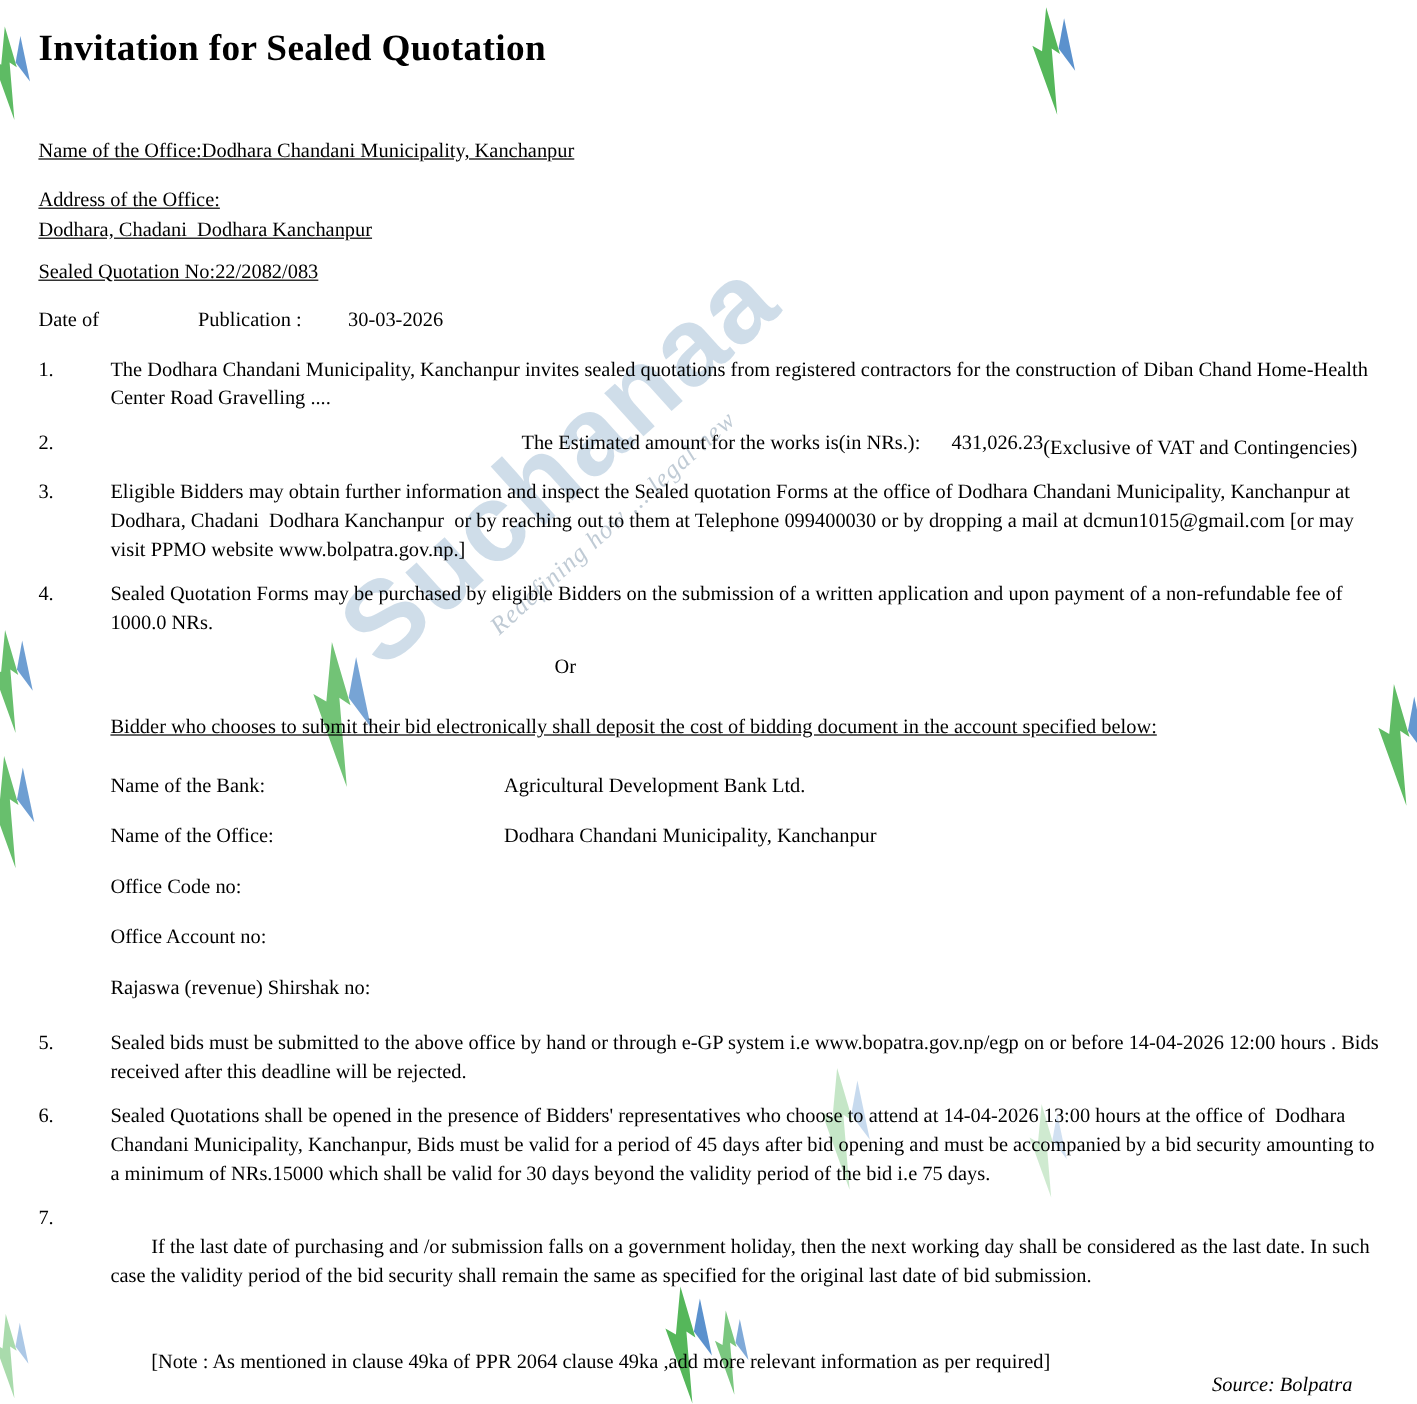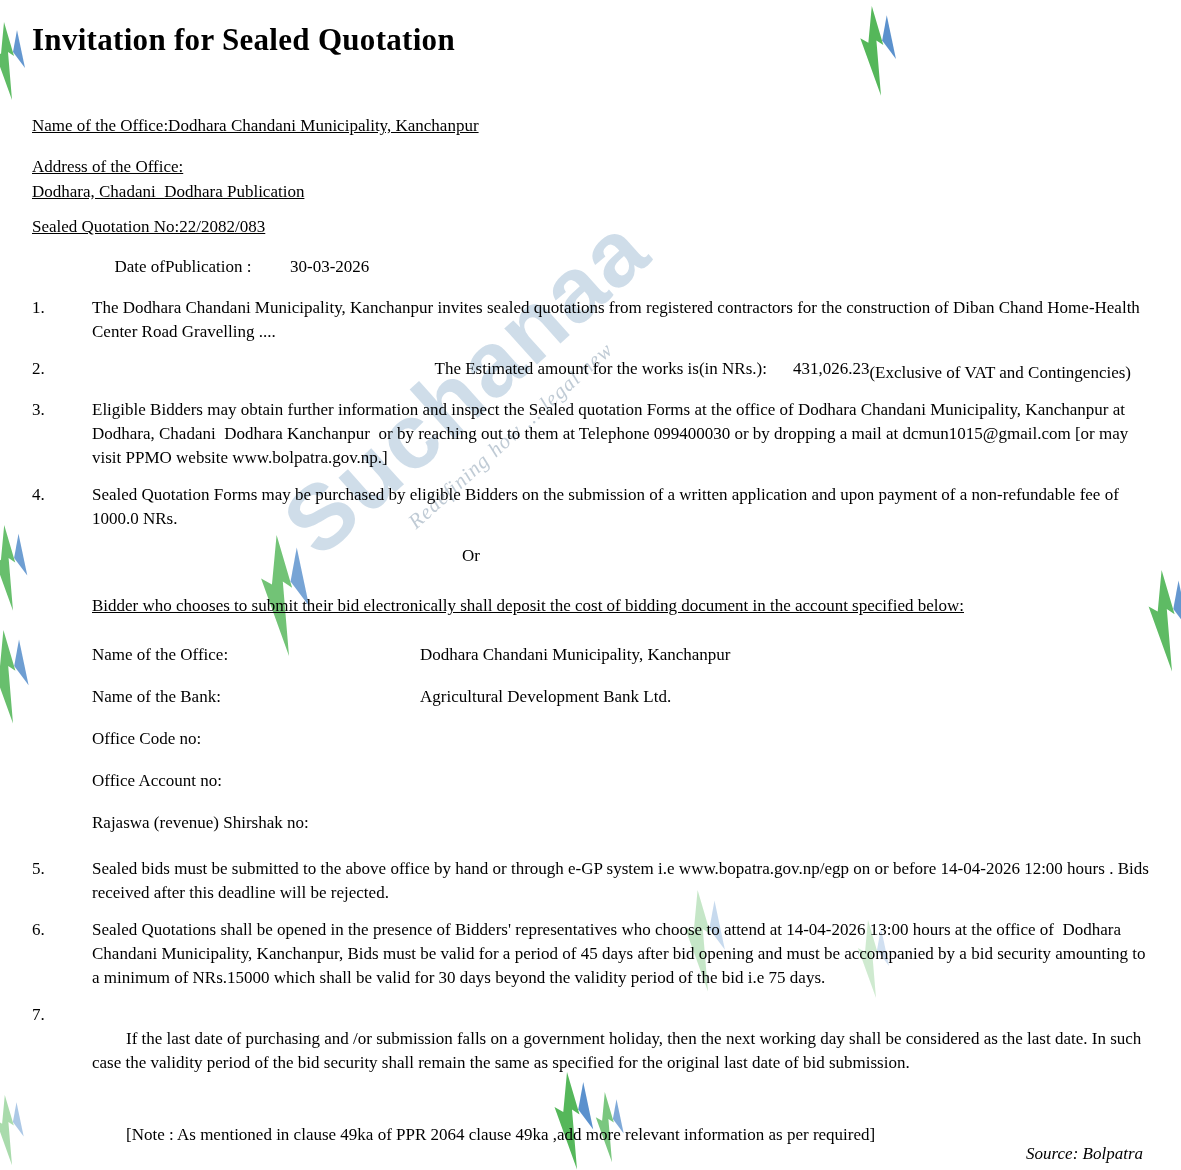--- a/index.html
+++ b/index.html
@@ -33,37 +33,37 @@
   h1.title{
     font-size:31px;line-height:36px;font-weight:bold;
     text-align:left;margin:22px 0 56px 0;letter-spacing:0.3px;
   }
   p{margin:0;text-decoration:underline;}
   .office-line{margin-bottom:17px;}
   .addr-label{margin-bottom:1px;}
   .addr-value{margin-bottom:11px;white-space:pre-wrap;}
   .quot-line{margin-bottom:16px;}
   .date-line{display:flex;margin-bottom:17px;}
-  .date-line .c1{flex:0 0 133px;text-align:right;}
+  .date-line .c1{flex:0 0 133px;}
   .date-line .c2{flex:0 0 125px;}
   .item{display:flex;margin-bottom:13px;}
   .item .num{flex:0 0 60px;}
   .item .body{flex:1;white-space:pre-wrap;}
   .item2-body{display:flex;justify-content:flex-end;align-items:flex-start;}
   .item2-body .amt{margin-left:26px;}
   .item2-body .vatnote{padding-top:4px;padding-right:20px;white-space:nowrap;}
   .or-line{margin:9px 0 26px 0;padding-left:430px;}
   .elect-line{padding-left:60px;margin-bottom:25px;white-space:pre-wrap;}
   .bank-row{display:flex;padding-left:60px;margin-bottom:18px;}
   .bank-label{flex:0 0 328px;}
   .bank-value{flex:1;white-space:pre-wrap;}
   .gap-before-5{margin-top:22px;}
   .note-line{white-space:pre-wrap;}
   .source{
-    position:absolute;right:38px;bottom:6px;z-index:2;
+    position:absolute;right:54px;bottom:6px;z-index:2;
     font-style:italic;font-size:17px;
   }
 </style>
 </head>
 <body>
 
 <div class="page">
 
   <svg class="decor" width="1181" height="1170" viewBox="0 0 1181 1170">
     <defs>
@@ -90,21 +90,21 @@
     <div class="wm-sub">Redefining how ... legal new</div>
   </div>
 
   <div class="content">
 
     <h1 class="title">Invitation for Sealed Quotation</h1>
 
     <p class="office-line">Name of the Office:Dodhara Chandani Municipality, Kanchanpur</p>
 
     <p class="addr-label">Address of the Office:</p>
-    <p class="addr-value">Dodhara, Chadani  Dodhara Publication</p>
+    <p class="addr-value">Dodhara, Chadani  Dodhara Kanchanpur</p>
 
     <p class="quot-line">Sealed Quotation No:22/2082/083</p>
 
     <div class="date-line">
       <span class="c1">Date of</span>
       <span class="c2">Publication :</span>
       <span class="c3">30-03-2026</span>
     </div>
 
     <div class="item">
@@ -128,26 +128,26 @@
     <div class="item">
       <span class="num">4.</span>
       <span class="body">Sealed Quotation Forms may be purchased by eligible Bidders on the submission of a written application and upon payment of a non-refundable fee of 1000.0 NRs.</span>
     </div>
 
     <div class="or-line">Or</div>
 
     <p class="elect-line">Bidder who chooses to submit their bid electronically shall deposit the cost of bidding document in the account specified below:</p>
 
     <div class="bank-row">
+      <span class="bank-label">Name of the Bank:</span>
+      <span class="bank-value">Agricultural Development Bank Ltd.</span>
+    </div>
+    <div class="bank-row">
       <span class="bank-label">Name of the Office:</span>
       <span class="bank-value">Dodhara Chandani Municipality, Kanchanpur</span>
-    </div>
-    <div class="bank-row">
-      <span class="bank-label">Name of the Bank:</span>
-      <span class="bank-value">Agricultural Development Bank Ltd.</span>
     </div>
     <div class="bank-row">
       <span class="bank-label">Office Code no:</span>
       <span class="bank-value"></span>
     </div>
     <div class="bank-row">
       <span class="bank-label">Office Account no:</span>
     </div>
     <div class="bank-row">
       <span class="bank-label">Rajaswa (revenue) Shirshak no:</span>

